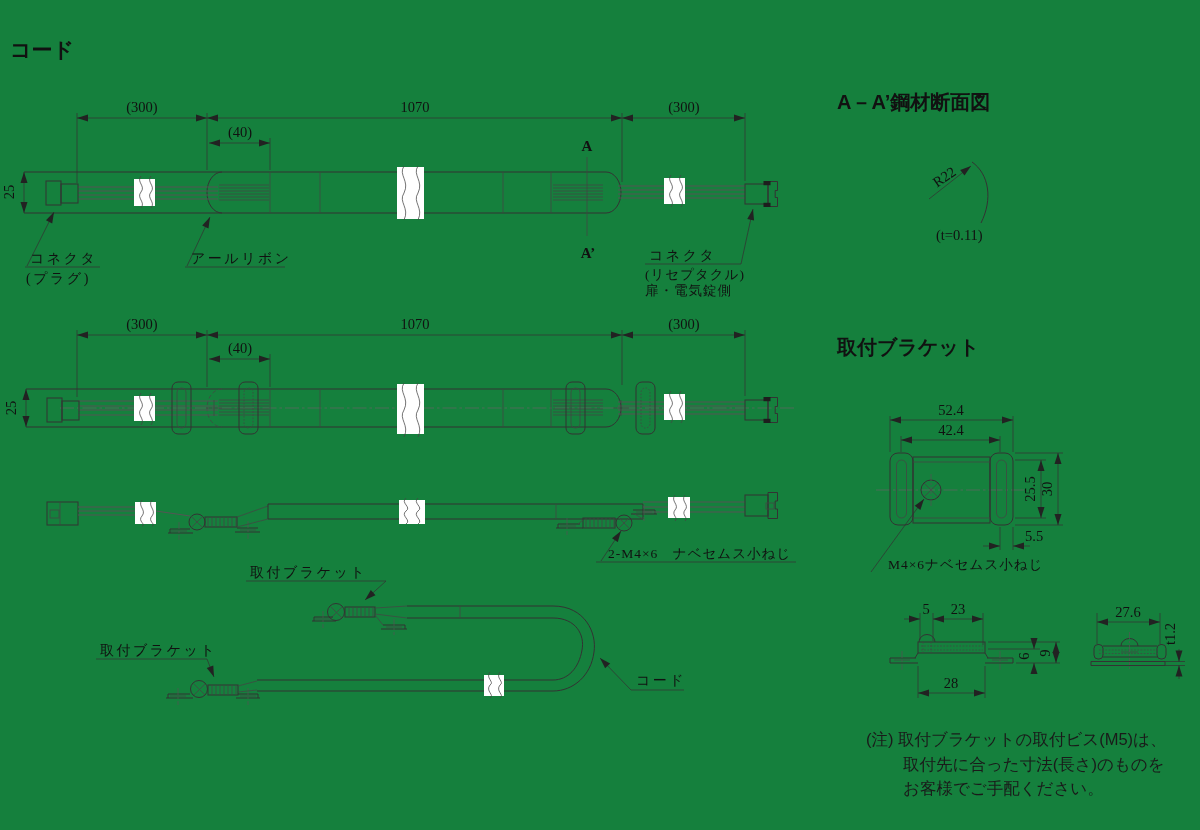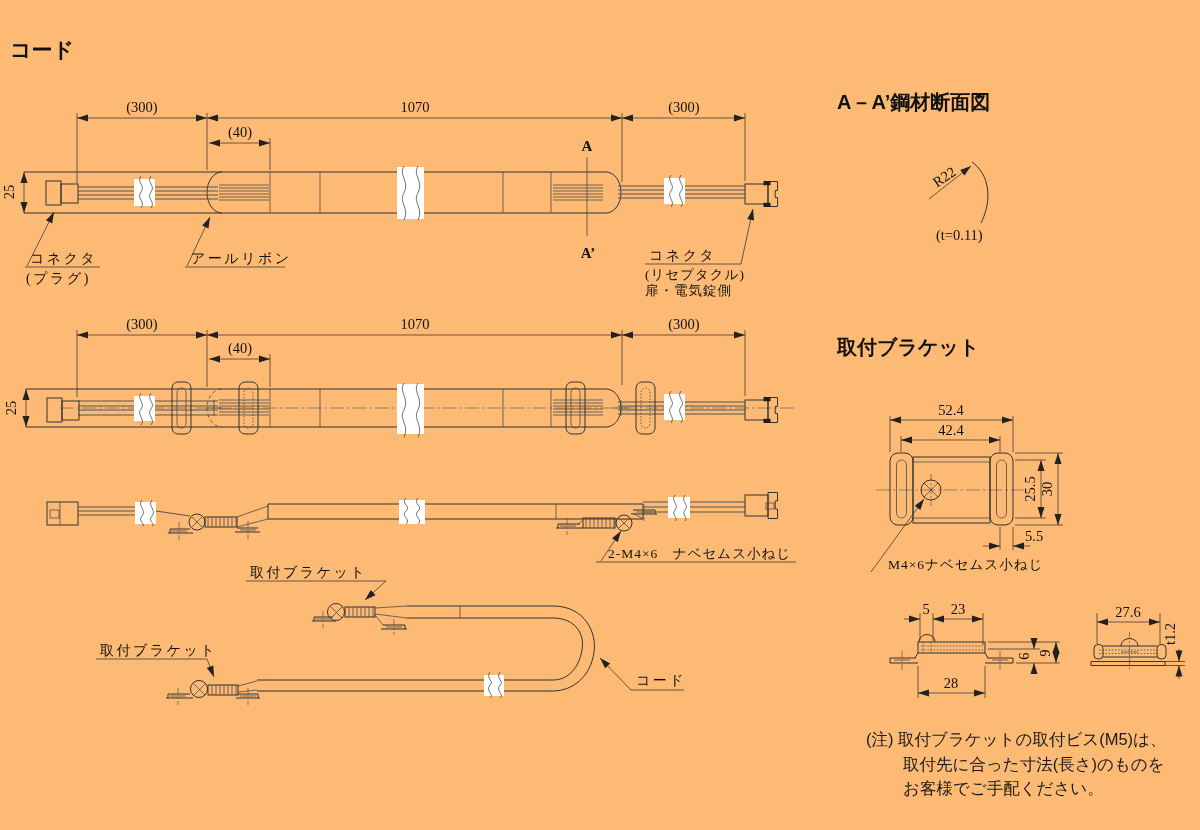--- a/index.html
+++ b/index.html
@@ -1,16 +1,16 @@
 <!DOCTYPE html>
 <html><head>
 <meta charset="utf-8">
 <style>
   html,body{margin:0;padding:0;background:#fff;}
-  #stage{width:1200px;height:830px;position:relative;background:#fdba74;}
+  #stage{width:1200px;height:830px;position:relative;background:#15803d;}
   svg{position:absolute;left:0;top:0;}
   .ol{fill:none;stroke:#333;stroke-width:1;}
   .tl{fill:none;stroke:#444;stroke-width:.75;}
   .wl{fill:none;stroke:#555;stroke-width:1;}
   .dl{fill:none;stroke:#333;stroke-width:.75;}
   .cl{fill:none;stroke:#666;stroke-width:.7;stroke-dasharray:14 3 2.5 3;}
   .axv{fill:none;stroke:#555;stroke-width:.7;stroke-dasharray:7 2 2 2;}
   .da{stroke-dasharray:4 2.5;}
   .dt{stroke-dasharray:1.6 1.6;}
   .wf{fill:#fff;stroke:none;}

